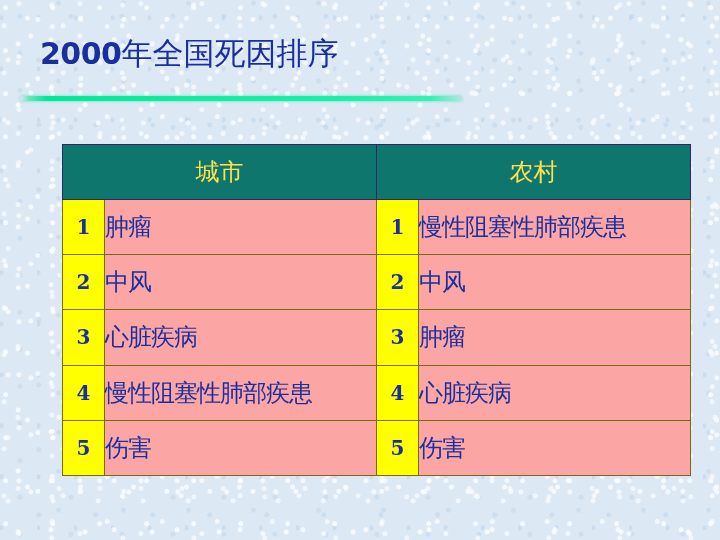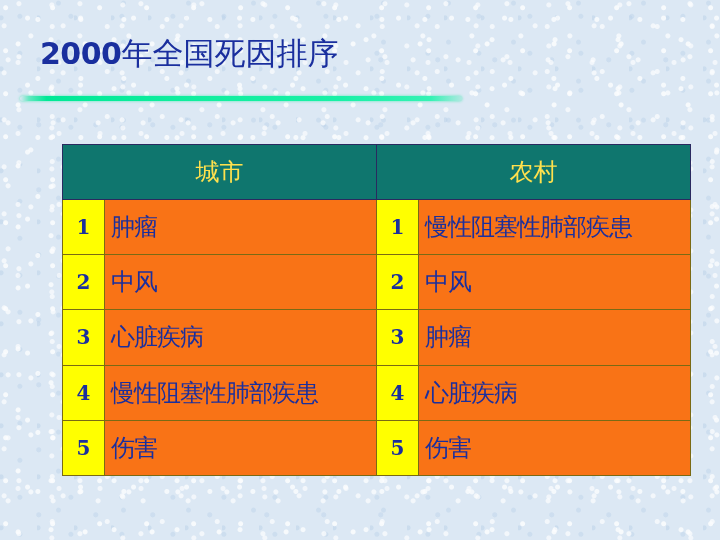--- a/index.html
+++ b/index.html
@@ -121,26 +121,25 @@
   #table .rank {
     background: #ffff00;
     color: #1a2f9e;
     text-align: center;
     font-family: "DejaVu Serif", "Liberation Serif", serif;
     font-weight: bold;
     font-size: 20px;
     width: 42px;
   }
   #table .item {
-    background: #f97316;
+    background: #fca5a5;
     color: #1a2f9e;
     text-align: left;
     font-family: "DejaVu Serif", "Liberation Serif", serif;
     font-size: 24px;
-    padding-left: 6px;
     letter-spacing: -1px;
     white-space: nowrap;
     margin-left: 36px;
   }
   #table tbody tr { height: 55px; }
 
   .colA-rank { width: 42px; }
   .colA-item { width: 272px; }
   .colB-rank { width: 42px; }
   .colB-item { width: 272px; }

